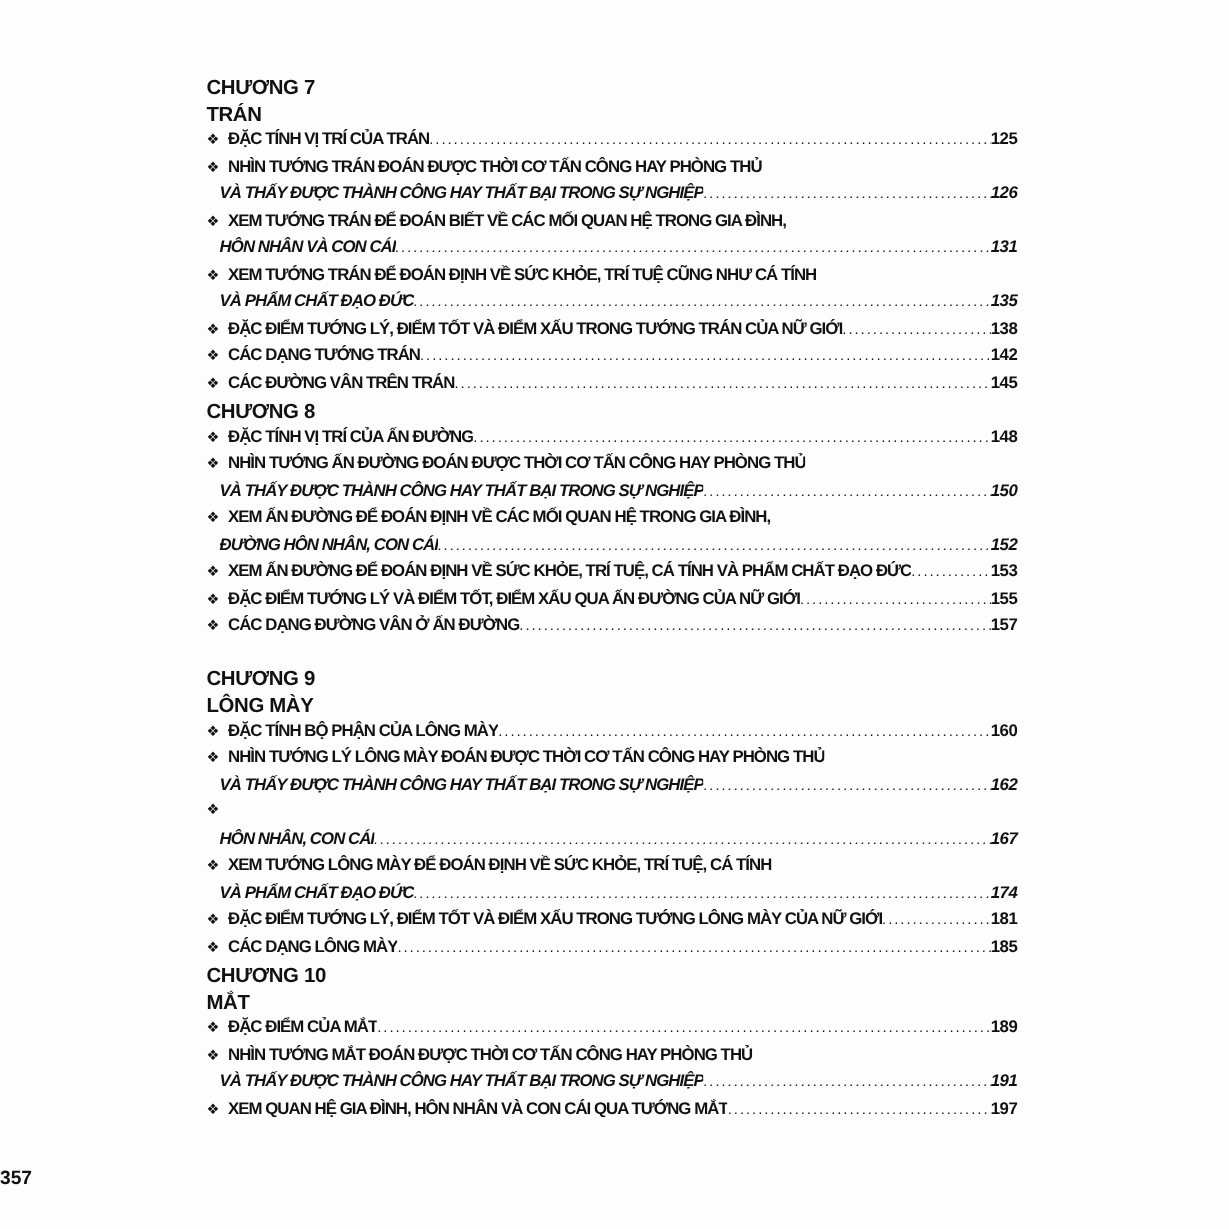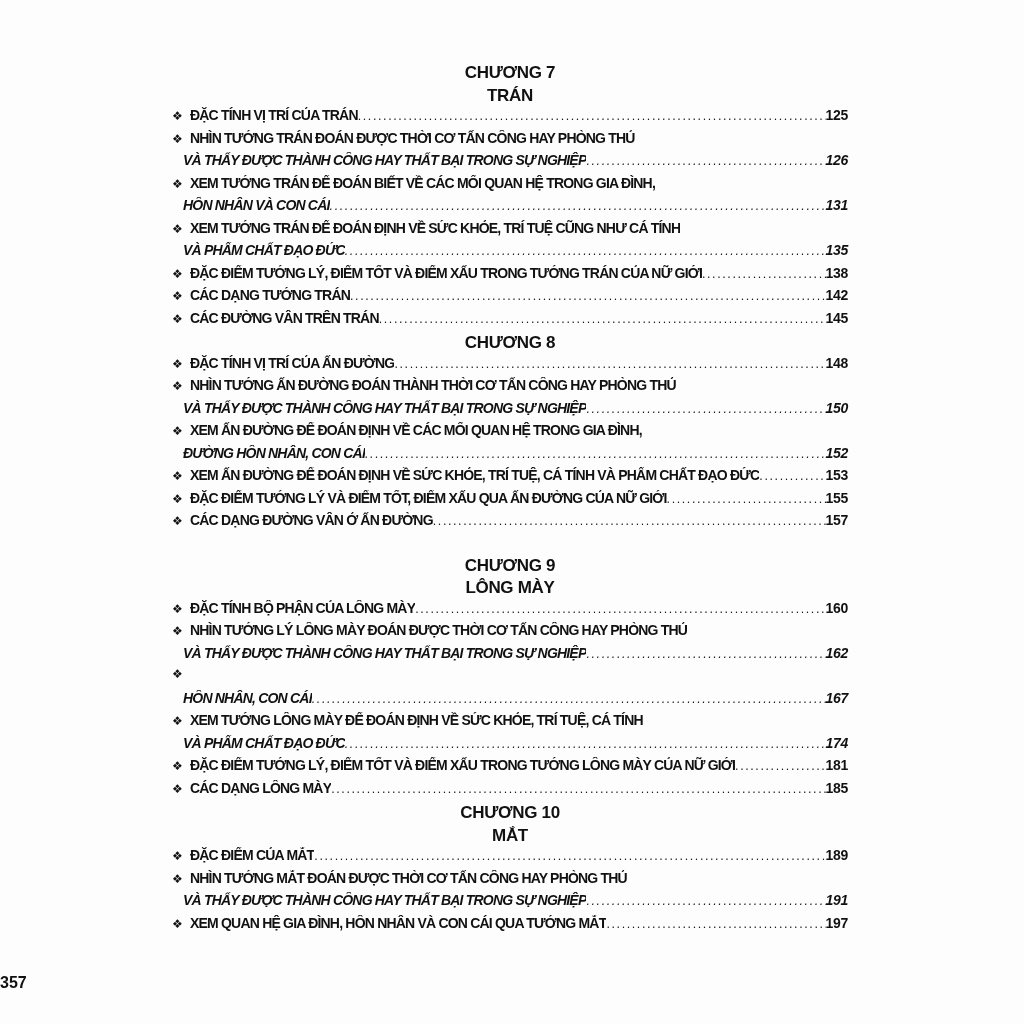--- a/index.html
+++ b/index.html
@@ -15,21 +15,21 @@
     background: #fdfdfd;
   }
   .content {
     position: absolute;
     left: 172px; top: 62px;
     width: 676px;
   }
   .section-heading, .section-title {
     height: 22.5px;
     line-height: 22.5px;
-    text-align: center;
+    text-align: left;
     font-weight: 700;
     font-size: 17px;
     letter-spacing: -0.3px;
     white-space: nowrap;
   }
   .gap-before { margin-top: 20px; }
   .line {
     display: flex;
     align-items: baseline;
     height: 22.5px;
@@ -151,21 +151,21 @@
           <div class="line">
             <span class="bullet">❖</span>
             <span class="entry-text">ĐẶC TÍNH VỊ TRÍ CỦA ẤN ĐƯỜNG</span>
             <span class="leader">............................................................................................................................................................................................................................................................................................................</span>
             <span class="pagenum">148</span>
           </div>
         </div>
         <div class="entry">
           <div class="line">
             <span class="bullet">❖</span>
-            <span class="entry-text">NHÌN TƯỚNG ẤN ĐƯỜNG ĐOÁN THÀNH THỜI CƠ TẤN CÔNG HAY PHÒNG THỦ</span>
+            <span class="entry-text">NHÌN TƯỚNG ẤN ĐƯỜNG ĐOÁN ĐƯỢC THỜI CƠ TẤN CÔNG HAY PHÒNG THỦ</span>
           </div>
           <div class="line cont">
             <span class="entry-text">VÀ THẤY ĐƯỢC THÀNH CÔNG HAY THẤT BẠI TRONG SỰ NGHIỆP</span>
             <span class="leader">............................................................................................................................................................................................................................................................................................................</span>
             <span class="pagenum">150</span>
           </div>
         </div>
         <div class="entry">
           <div class="line">
             <span class="bullet">❖</span>

